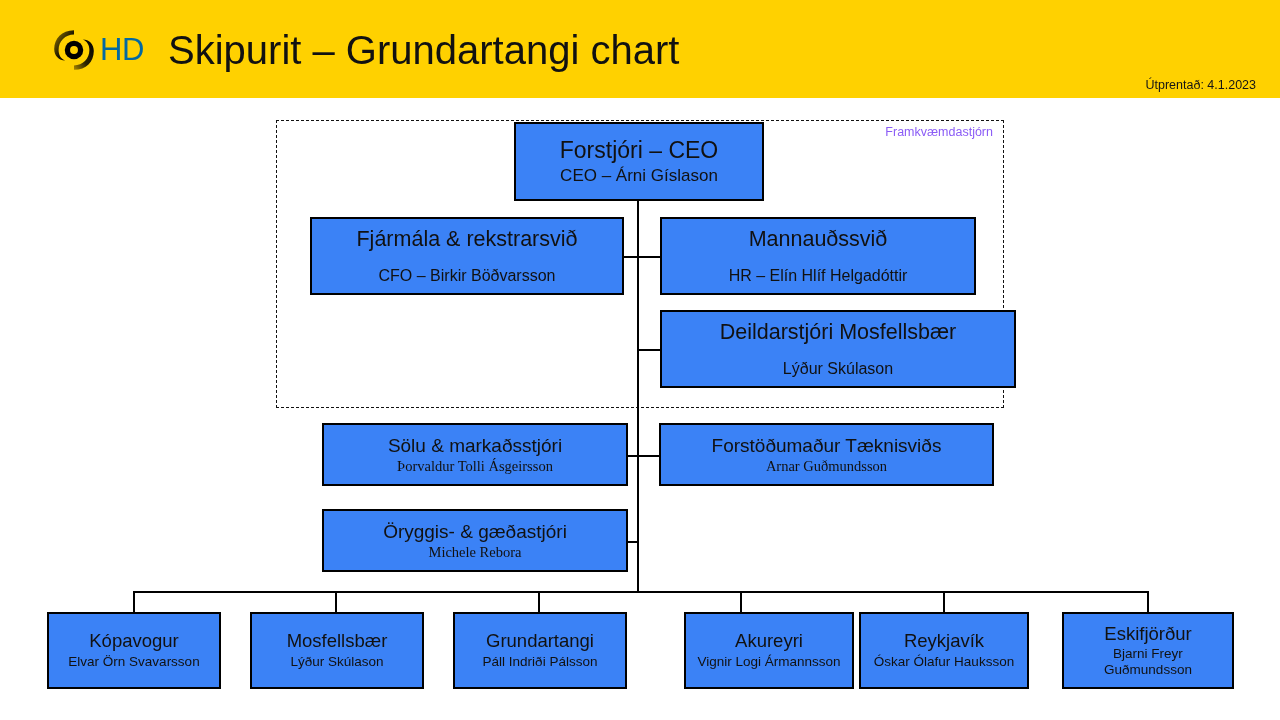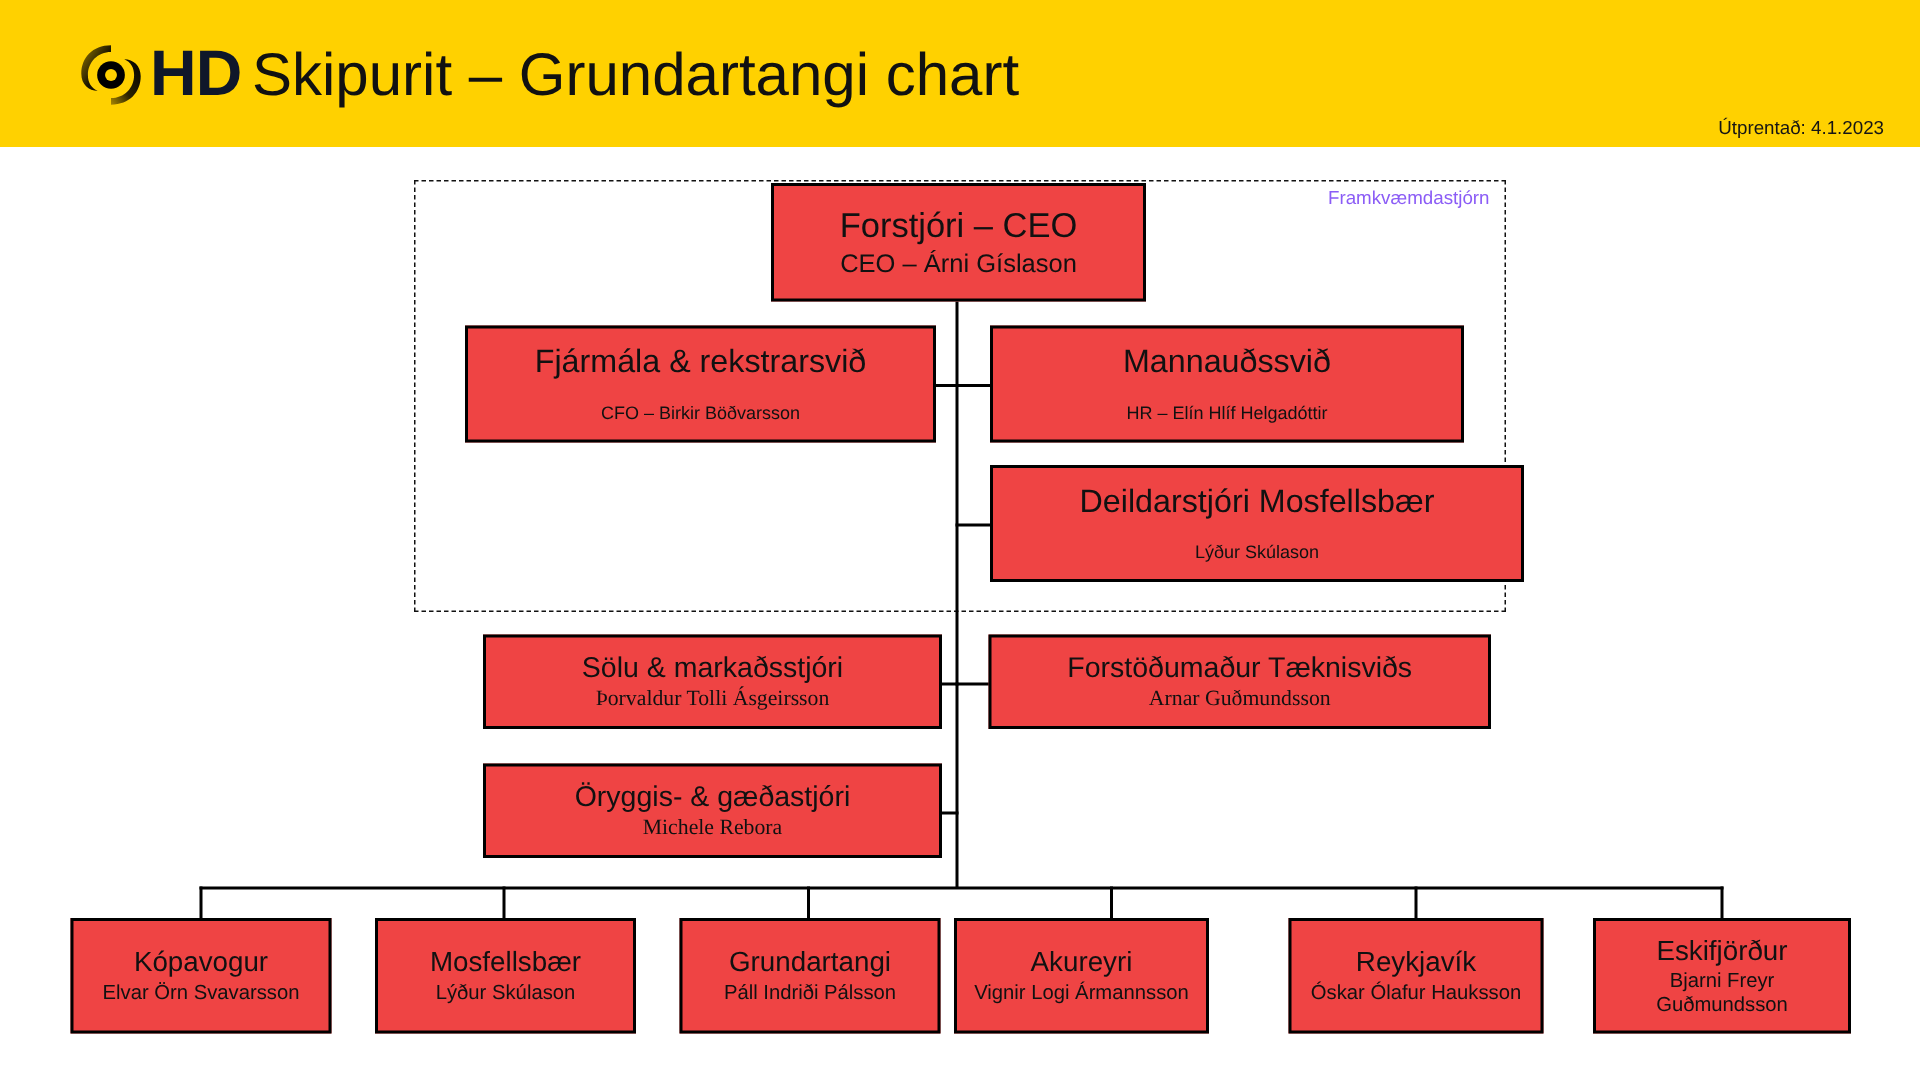--- a/index.html
+++ b/index.html
@@ -32,23 +32,23 @@
     display: flex;
     align-items: center;
     height: 52px;
   }
   .logo-mark {
     width: 44px; height: 44px;
     margin-right: 4px;
     display: block;
   }
   .logo-hd {
-    font-size: 43px;
-    font-weight: bold;
-    color: #0f172a;
+    font-size: 31px;
+    font-weight: normal;
+    color: #0369a1;
     letter-spacing: -0.5px;
     line-height: 1;
     padding-bottom: 2px;
   }
   .header-title {
     position: absolute;
     left: 168px; top: 24px;
     font-size: 40px;
     font-weight: 300;
     color: #111111;
@@ -90,21 +90,21 @@
   .line {
     position: absolute;
     background: #000000;
   }
   .v { width: 2px; }
   .h { height: 2px; }
 
   
   .node {
     position: absolute;
-    background: #ef4444;
+    background: #3b82f6;
     border: 2.5px solid #000000;
     display: flex;
     flex-direction: column;
     align-items: center;
     justify-content: center;
     text-align: center;
     padding: 2px 6px;
   }
   .node .title {
     color: #111111;
@@ -114,21 +114,21 @@
   .node .person {
     color: #111111;
     line-height: 1.14;
   }
 
   
   .node.lvl1 .title { font-size: 23px; }
   .node.lvl1 .person { font-size: 17px; margin-top: 2px; }
 
   .node.lvl2 .title { font-size: 21.5px; }
-  .node.lvl2 .person { font-size: 12px; margin-top: 16px; }
+  .node.lvl2 .person { font-size: 16px; margin-top: 16px; }
 
   .node.lvl3 .title { font-size: 19px; }
   .node.lvl3 .person { font-size: 14.5px; margin-top: 2px; font-family: Liberation Serif, serif; }
 
   .node.site .title { font-size: 18.5px; }
   .node.site .person { font-size: 13.5px; margin-top: 2px; white-space: normal; }
 </style>
 </head>
 <body>
 
@@ -232,21 +232,21 @@
     <div class="node site" style="left:250px; top:514px; width:174px; height:77px;">
       <div class="title">Mosfellsbær</div>
       <div class="person">Lýður Skúlason</div>
     </div>
 
     <div class="node site" style="left:453px; top:514px; width:174px; height:77px;">
       <div class="title">Grundartangi</div>
       <div class="person">Páll Indriði Pálsson</div>
     </div>
 
-    <div class="node site" style="left:636px; top:514px; width:170px; height:77px;">
+    <div class="node site" style="left:684px; top:514px; width:170px; height:77px;">
       <div class="title">Akureyri</div>
       <div class="person">Vignir Logi Ármannsson</div>
     </div>
 
     <div class="node site" style="left:859px; top:514px; width:170px; height:77px;">
       <div class="title">Reykjavík</div>
       <div class="person">Óskar Ólafur Hauksson</div>
     </div>
 
     <div class="node site" style="left:1062px; top:514px; width:172px; height:77px;">

